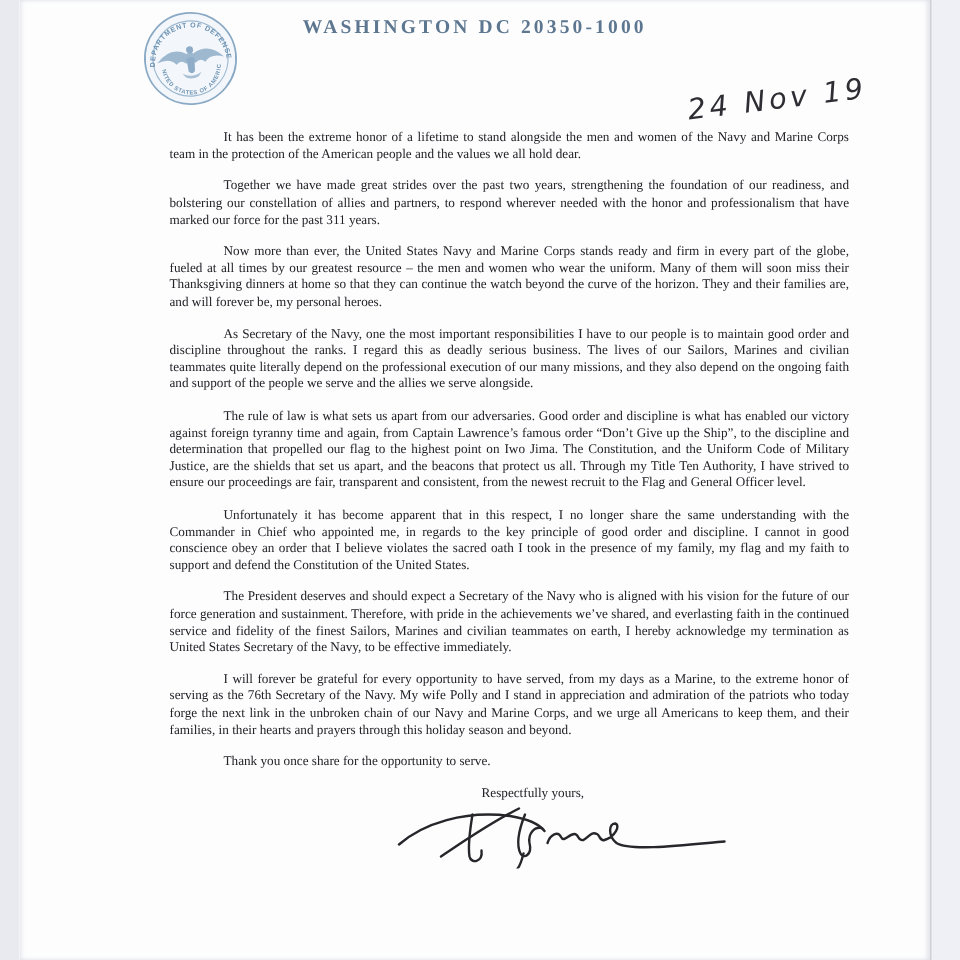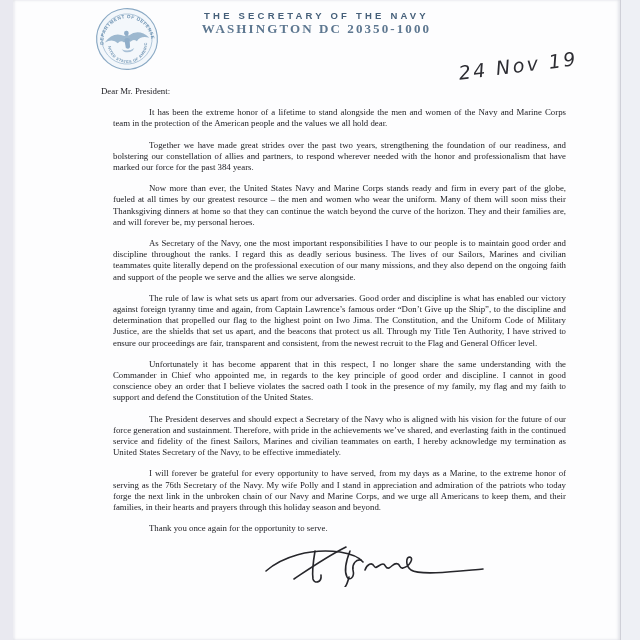--- a/index.html
+++ b/index.html
@@ -64,40 +64,39 @@
     </text>
     <g>
       <path d="M9,31 Q18,21 28,27 Q30,25 32,27 Q42,21 51,31 Q43,28 39,33 Q36,30 33,33 L30,31 L27,33 Q24,30 21,33 Q17,28 9,31 Z" fill="#9db8cf"></path>
       <circle cx="30" cy="24.5" r="2.2" fill="#8fadc9"></circle>
       <path d="M27.5,30 Q30,28 32.5,30 L32,38 Q30,40.5 28,38 Z" fill="#8fadc9"></path>
       <path d="M24,39 Q30,42.5 36,39 L34,41.5 Q30,43.5 26,41.5 Z" fill="#a8c0d6"></path>
     </g>
   </svg>
 
   <div class="letterhead">
-    <div class="lh-title">THE SECRETARY OF THE NAVY</div>
     <div class="lh-sub">WASHINGTON DC 20350-1000</div>
   </div>
 
   <svg class="hand-date" viewBox="0 0 130 46">
     <text x="4" y="31" transform="rotate(-7 10 28)">24 Nov 19</text>
   </svg>
 
   <div class="body-col">
-    <p class="greeting">Dear Mr. President:</p>
     <p class="para">It has been the extreme honor of a lifetime to stand alongside the men and women of the Navy and Marine Corps team in the protection of the American people and the values we all hold dear.</p>
-    <p class="para">Together we have made great strides over the past two years, strengthening the foundation of our readiness, and bolstering our constellation of allies and partners, to respond wherever needed with the honor and professionalism that have marked our force for the past 384 years.</p>
+    <p class="para">Together we have made great strides over the past two years, strengthening the foundation of our readiness, and bolstering our constellation of allies and partners, to respond wherever needed with the honor and professionalism that have marked our force for the past 311 years.</p>
     <p class="para">Now more than ever, the United States Navy and Marine Corps stands ready and firm in every part of the globe, fueled at all times by our greatest resource – the men and women who wear the uniform. Many of them will soon miss their Thanksgiving dinners at home so that they can continue the watch beyond the curve of the horizon. They and their families are, and will forever be, my personal heroes.</p>
     <p class="para">As Secretary of the Navy, one the most important responsibilities I have to our people is to maintain good order and discipline throughout the ranks. I regard this as deadly serious business. The lives of our Sailors, Marines and civilian teammates quite literally depend on the professional execution of our many missions, and they also depend on the ongoing faith and support of the people we serve and the allies we serve alongside.</p>
     <p class="para">The rule of law is what sets us apart from our adversaries. Good order and discipline is what has enabled our victory against foreign tyranny time and again, from Captain Lawrence’s famous order “Don’t Give up the Ship”, to the discipline and determination that propelled our flag to the highest point on Iwo Jima. The Constitution, and the Uniform Code of Military Justice, are the shields that set us apart, and the beacons that protect us all. Through my Title Ten Authority, I have strived to ensure our proceedings are fair, transparent and consistent, from the newest recruit to the Flag and General Officer level.</p>
     <p class="para">Unfortunately it has become apparent that in this respect, I no longer share the same understanding with the Commander in Chief who appointed me, in regards to the key principle of good order and discipline. I cannot in good conscience obey an order that I believe violates the sacred oath I took in the presence of my family, my flag and my faith to support and defend the Constitution of the United States.</p>
     <p class="para">The President deserves and should expect a Secretary of the Navy who is aligned with his vision for the future of our force generation and sustainment. Therefore, with pride in the achievements we’ve shared, and everlasting faith in the continued service and fidelity of the finest Sailors, Marines and civilian teammates on earth, I hereby acknowledge my termination as United States Secretary of the Navy, to be effective immediately.</p>
     <p class="para">I will forever be grateful for every opportunity to have served, from my days as a Marine, to the extreme honor of serving as the 76th Secretary of the Navy. My wife Polly and I stand in appreciation and admiration of the patriots who today forge the next link in the unbroken chain of our Navy and Marine Corps, and we urge all Americans to keep them, and their families, in their hearts and prayers through this holiday season and beyond.</p>
-    <p class="para">Thank you once again for the opportunity to serve.</p>
+    <p class="para">Thank you once share for the opportunity to serve.</p>
 
+    <p class="closing">Respectfully yours,</p>
 
     <svg class="sig-scrawl" viewBox="0 0 222 42">
       <path class="sig-stroke" d="M2,26 C18,12 46,3 76,7 C88,9 96,13 99,17"></path>
       <path class="sig-stroke" d="M51,6 C49,18 48,28 49,34 C50,39 58,38 57,30"></path>
       <path class="sig-stroke" d="M30,34 C45,24 62,12 82,2"></path>
       <path class="sig-stroke" d="M86,6 C82,16 80,26 83,32 C85,36 91,33 89,25 C88,19 92,14 97,15"></path>
       <path class="sig-stroke" d="M85,32 C84,36 83,40 81,42"></path>
       <path class="sig-stroke" d="M101,25 C103,19 108,17 110,21 C112,25 115,19 119,19 C122,19 121,24 125,23 C129,21 130,17 134,19 C136,20 136,24 139,23 C146,21 150,13 146,12 C142,12 141,20 147,25 C156,31 196,26 219,24"></path>
     </svg>
 

